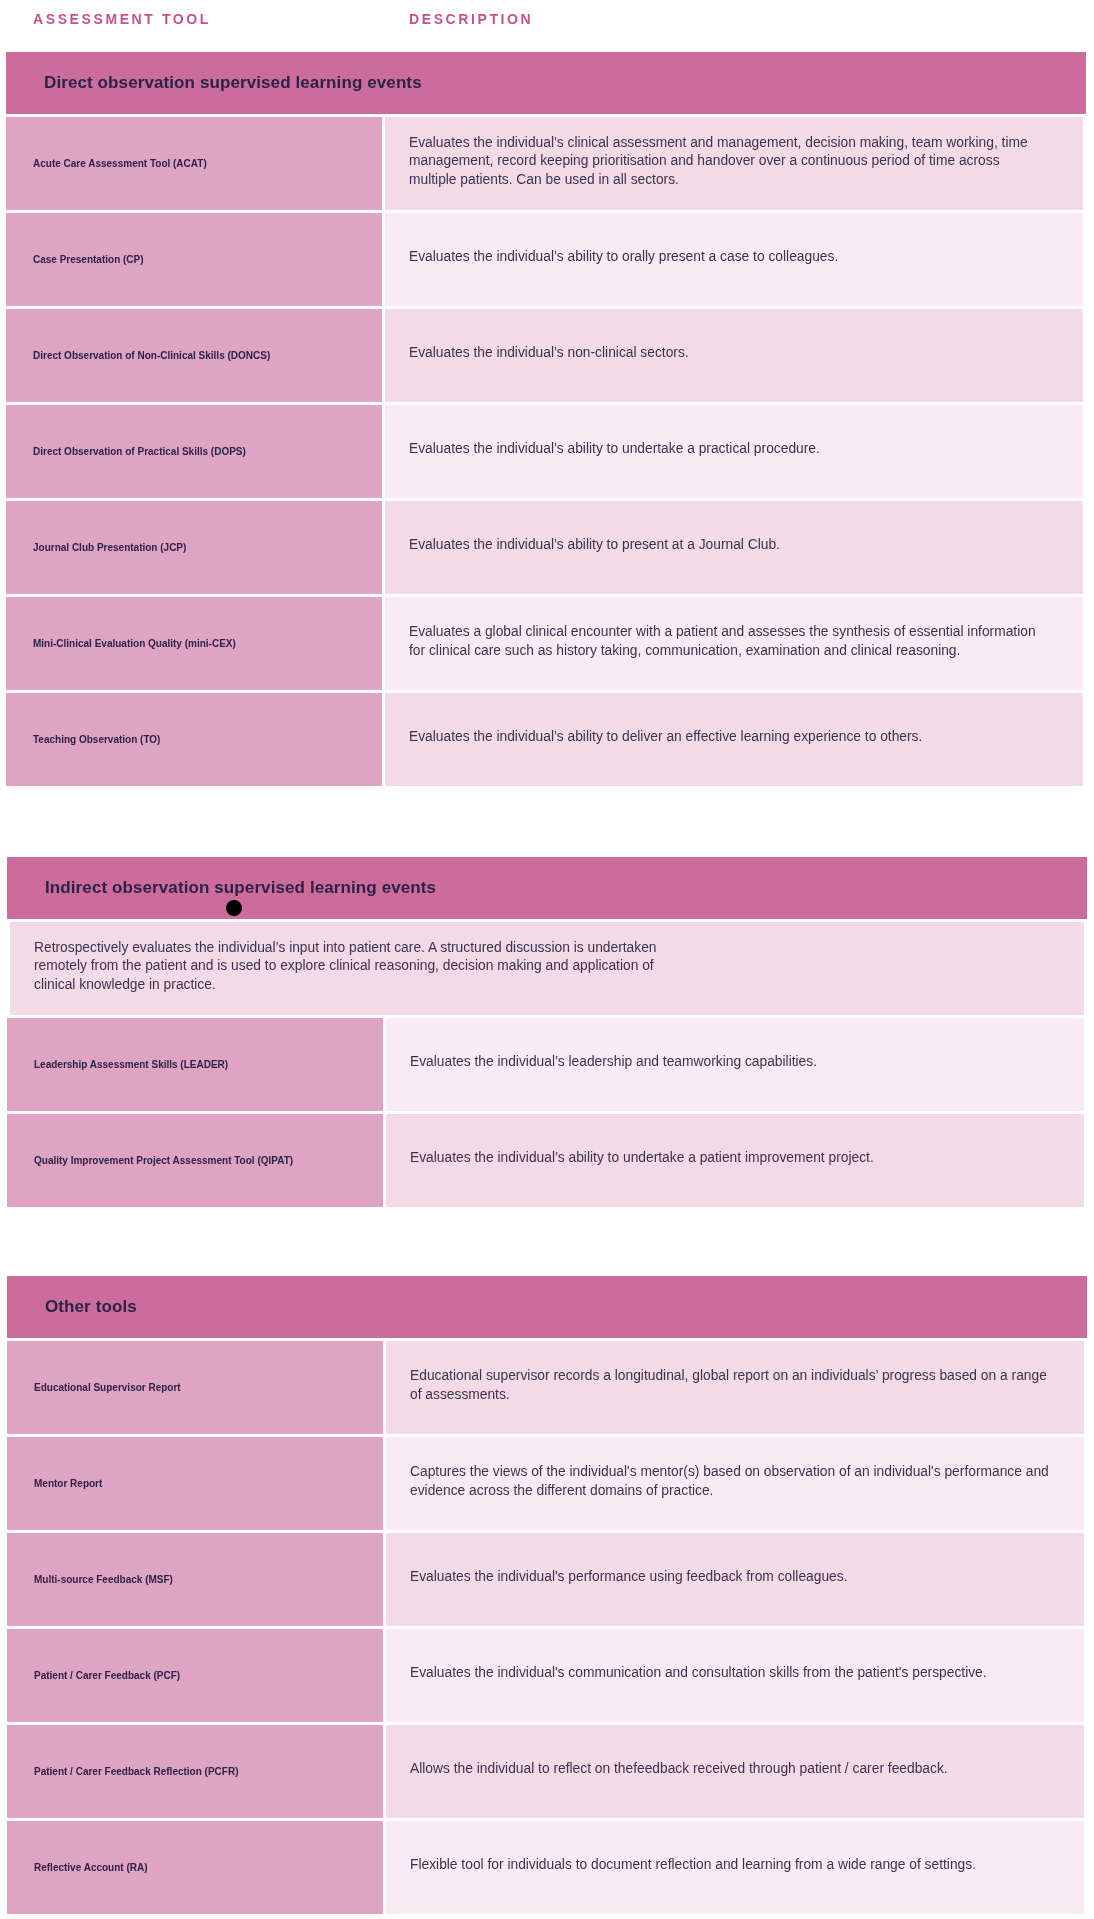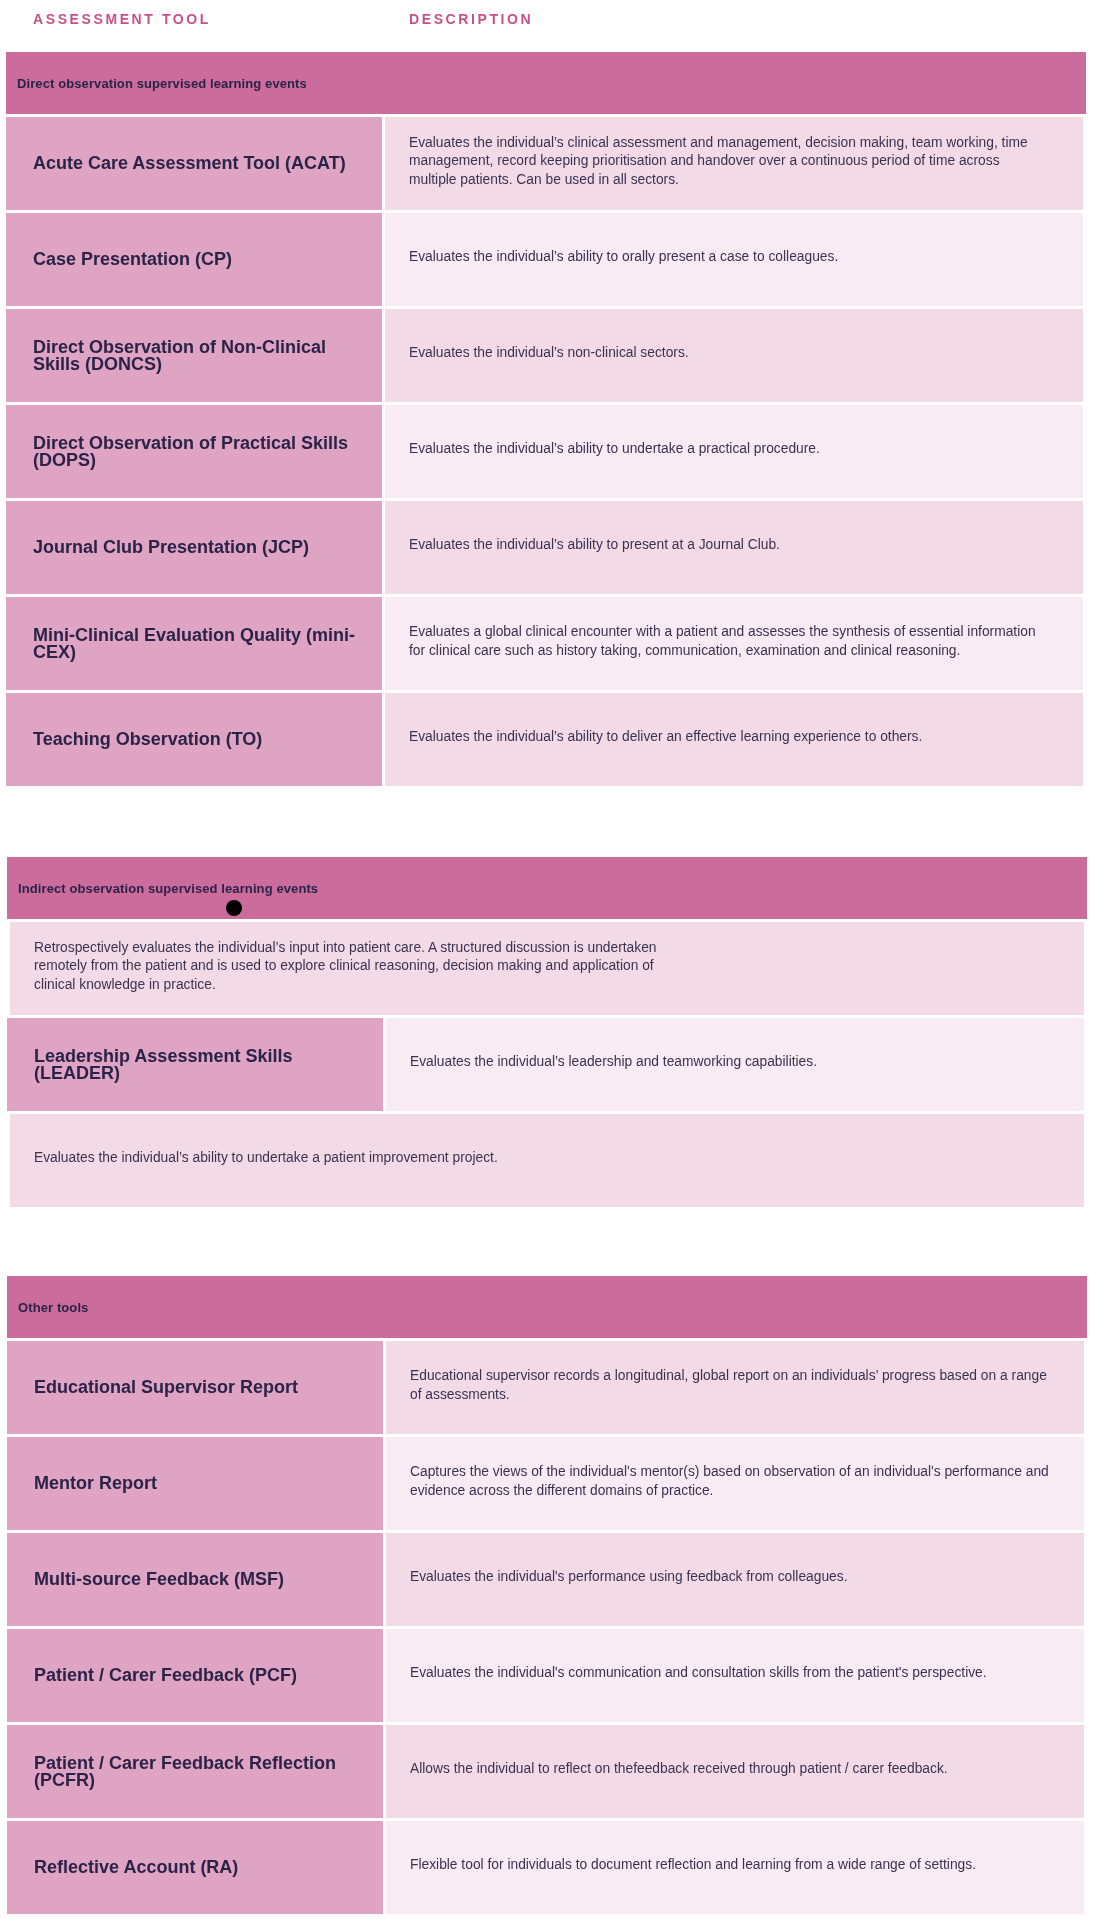--- a/index.html
+++ b/index.html
@@ -12,30 +12,30 @@
   .col-head {
     position: absolute; top: 11px; font-size: 14px; font-weight: bold;
     letter-spacing: 2.6px; color: #c8518a; text-transform: uppercase;
   }
   .col-head.tool { left: 33px; }
   .col-head.desc { left: 409px; }
 
   .section { position: absolute; left: 6px; width: 1080px; }
   .section-header {
     height: 62px; background: #cb6c9c; display: flex; align-items: center;
-    padding-left: 11px; box-sizing: border-box;
-    font-size: 13px; font-weight: bold; color: #2b2347; letter-spacing: 0.1px;
+    padding-left: 38px; box-sizing: border-box;
+    font-size: 17px; font-weight: bold; color: #2b2347; letter-spacing: 0.1px;
   }
   .rows { margin-top: 3px; }
   .row { display: flex; height: 93px; margin-bottom: 3px; width: 1077px; }
   .row:last-child { margin-bottom: 0; }
   .cell-tool {
     width: 376px; flex: 0 0 376px; background: #dfa3c3;
     display: flex; align-items: center; padding: 0 24px 0 27px; box-sizing: border-box;
-    font-size: 18px; font-weight: bold; line-height: 17px; color: #2b2347;
+    font-size: 10px; font-weight: bold; line-height: 17px; color: #2b2347;
   }
   .cell-desc {
     flex: 1; margin-left: 3px;
     display: flex; align-items: center; padding: 0 28px 4px 24px; box-sizing: border-box;
     font-size: 13.8px; line-height: 18.5px; color: #3a3350;
   }
   .row:nth-child(odd) .cell-desc { background: #f3dae7; }
   .row:nth-child(even) .cell-desc { background: #f9ebf3; }
   .desc-text { max-width: 640px; }
 
@@ -108,20 +108,21 @@
           <span class="desc-text">Retrospectively evaluates the individual’s input into patient care. A structured discussion is undertaken remotely from the patient and is used to explore clinical reasoning, decision making and application of clinical knowledge in practice.</span>
         </div>
     </div>
     <div class="row">
       <div class="cell-tool">Leadership Assessment Skills (LEADER)</div>
       <div class="cell-desc">
           <span class="desc-text">Evaluates the individual’s leadership and teamworking capabilities.</span>
         </div>
     </div>
     <div class="row">
+      <div class="cell-tool">Quality Improvement Project Assessment Tool (QIPAT)</div>
       <div class="cell-desc">
           <span class="desc-text">Evaluates the individual’s ability to undertake a patient improvement project.</span>
         </div>
     </div>
   </div>
 </div>
 
 <div class="section" style="top:1276px; left:7px;">
   <div class="section-header">Other tools</div>
   <div class="rows">

